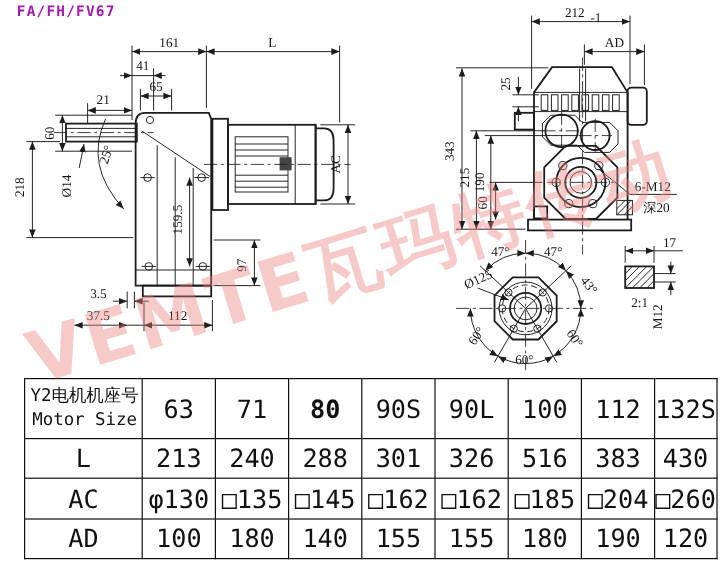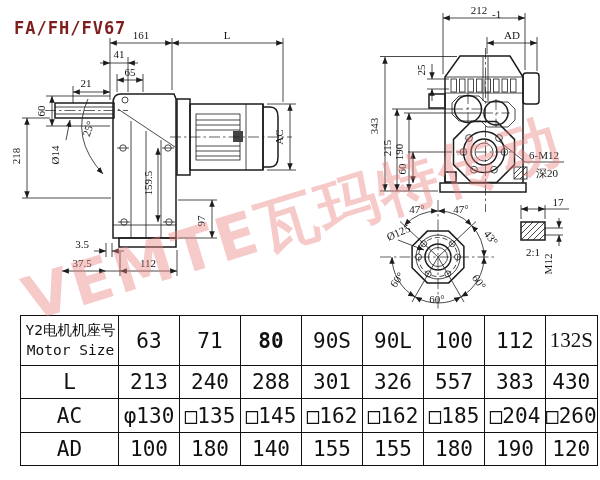--- a/index.html
+++ b/index.html
@@ -1,19 +1,19 @@
 <!DOCTYPE html>
 <html><head>
 <meta charset="utf-8">
 <style>
   html,body{margin:0;padding:0;background:#fff;}
   .page{position:relative;width:600px;height:480px;background:#fff;overflow:hidden;
         font-family:"Liberation Serif",serif;}
-  .title{position:absolute;left:14px;top:18px;font-family:"DejaVu Sans Mono",monospace;
-         font-weight:bold;font-size:17px;color:#7f1d1d;letter-spacing:1px;z-index:2;}
+  .title{position:absolute;left:14px;top:2px;font-family:"DejaVu Sans Mono",monospace;
+         font-weight:bold;font-size:12px;color:#a21caf;letter-spacing:1px;z-index:2;}
   svg{position:absolute;left:0;top:0;z-index:1;}
   svg text{fill:#151515;font-family:"Liberation Serif",serif;font-size:11px;}
   .ln{stroke:#1c1c1c;stroke-width:1.5;fill:none;}
   .tn{stroke:#1c1c1c;stroke-width:0.8;fill:none;}
   .dim{stroke:#1c1c1c;stroke-width:0.8;fill:none;}
   .cl{stroke:#1c1c1c;stroke-width:0.7;fill:none;stroke-dasharray:11 3 2.5 3;}
   .dash{stroke:#1c1c1c;stroke-width:0.8;fill:none;stroke-dasharray:5 3;}
   .wm{position:absolute;left:25px;top:268px;height:66px;line-height:66px;z-index:6;
       font-family:"DejaVu Sans",sans-serif;font-weight:600;font-size:60px;
       color:rgba(236,128,128,0.42);letter-spacing:3px;white-space:nowrap;
@@ -319,30 +319,30 @@
           <div>Y2电机机座号</div>
           <div>Motor Size</div>
         </td>
         <td style="width:60px;">63</td>
         <td style="width:60px;margin-left:46px;">71</td>
         <td style="width:60px;font-weight:bold;">80</td>
         <td style="width:60px;">90S</td>
         <td style="width:60px;">90L</td>
         <td style="width:60px;">100</td>
         <td style="width:60px;">112</td>
-        <td style="width:39px;font-family:Liberation Serif, serif;">132S</td>
+        <td style="width:39px;">132S</td>
       </tr>
       <tr style="height:33px;">
         <td>L</td>
         <td>213</td>
         <td>240</td>
         <td>288</td>
         <td>301</td>
         <td>326</td>
-        <td>557</td>
+        <td>516</td>
         <td>383</td>
         <td>430</td>
       </tr>
       <tr style="height:34px;">
         <td>AC</td>
         <td>φ130</td>
         <td>□135</td>
         <td>□145</td>
         <td>□162</td>
         <td>□162</td>

